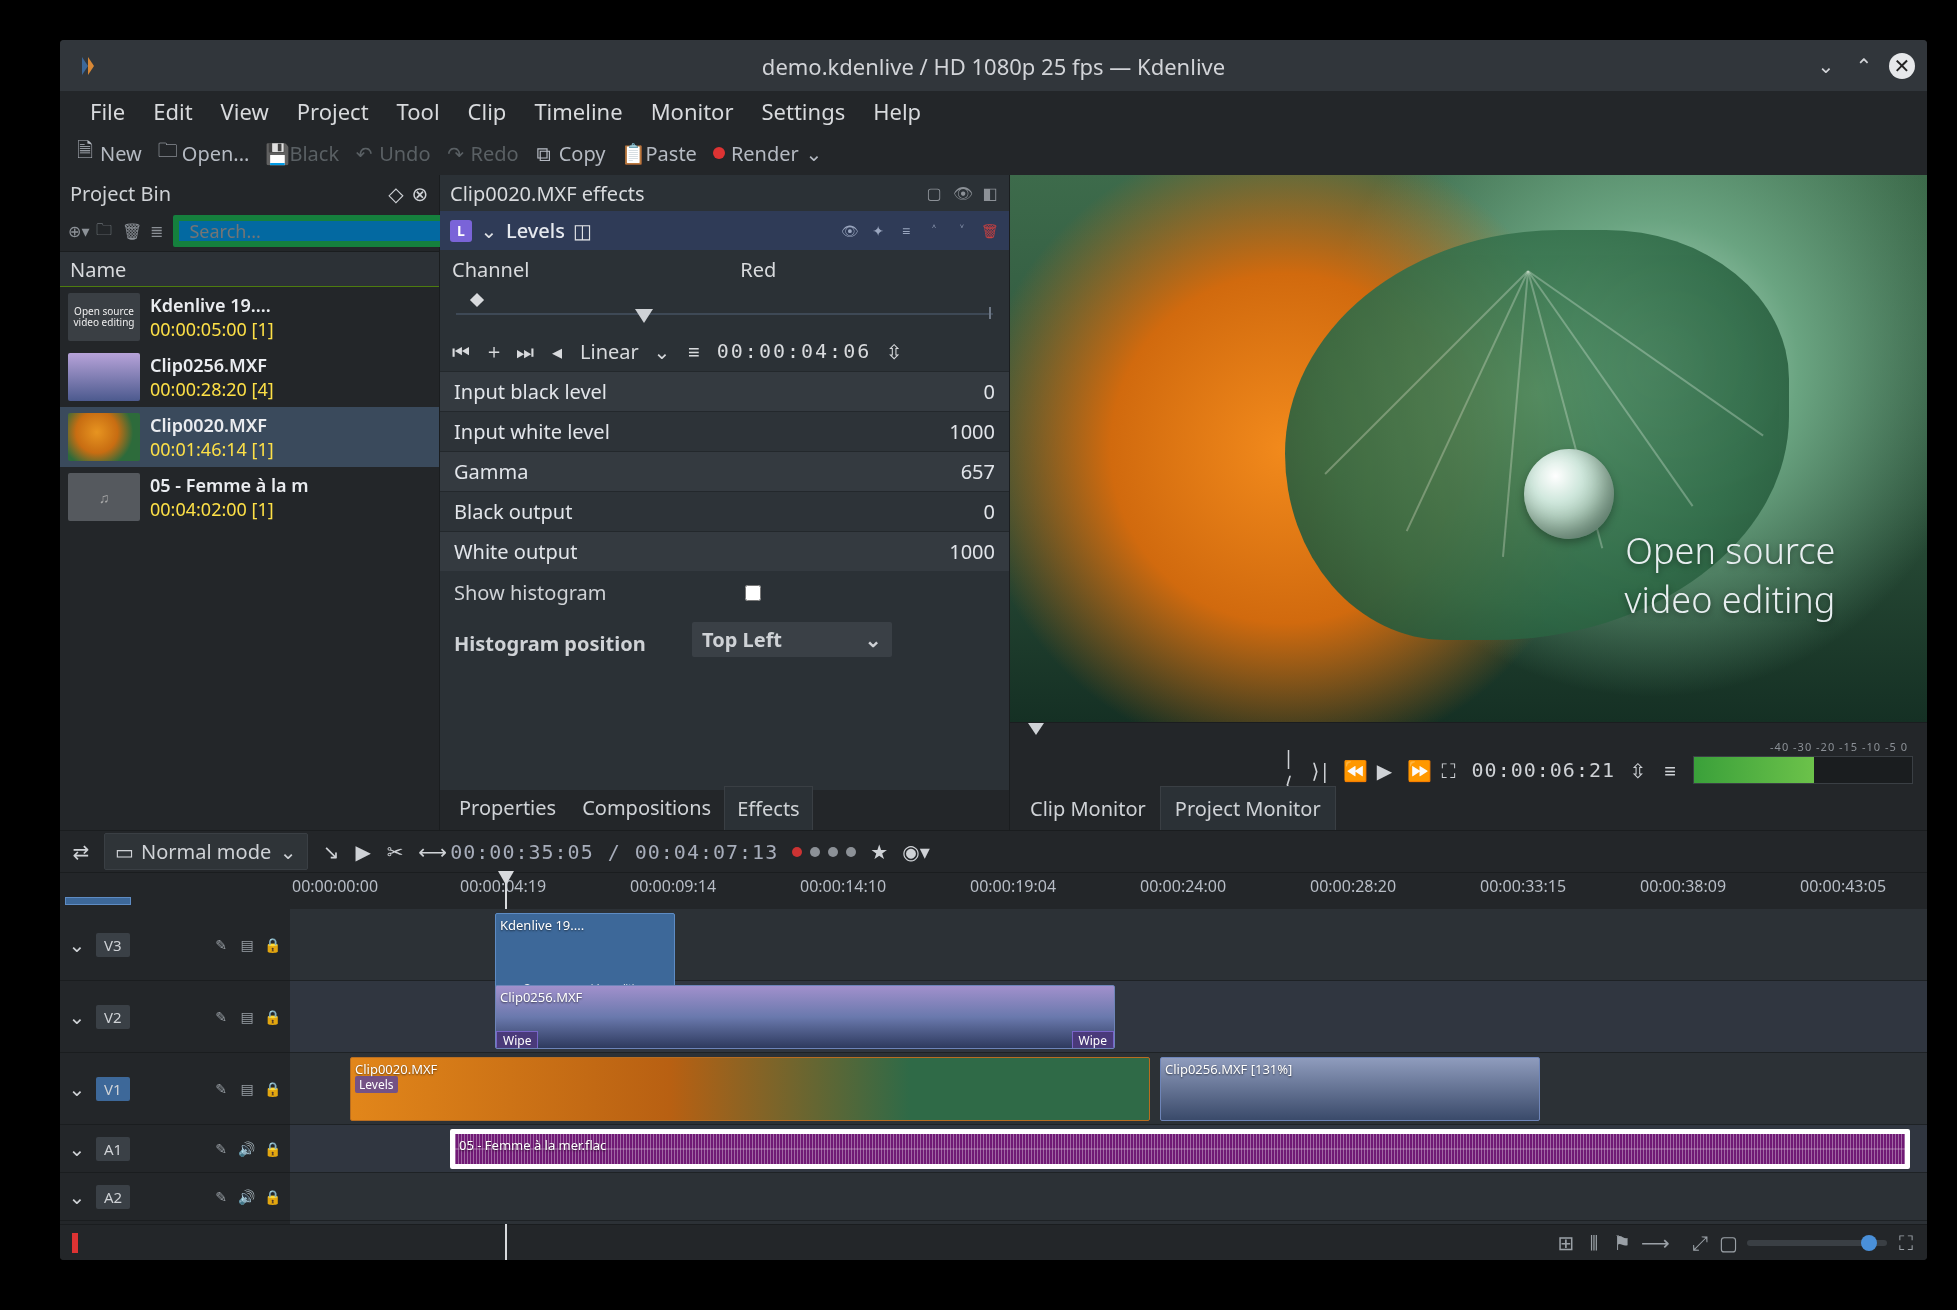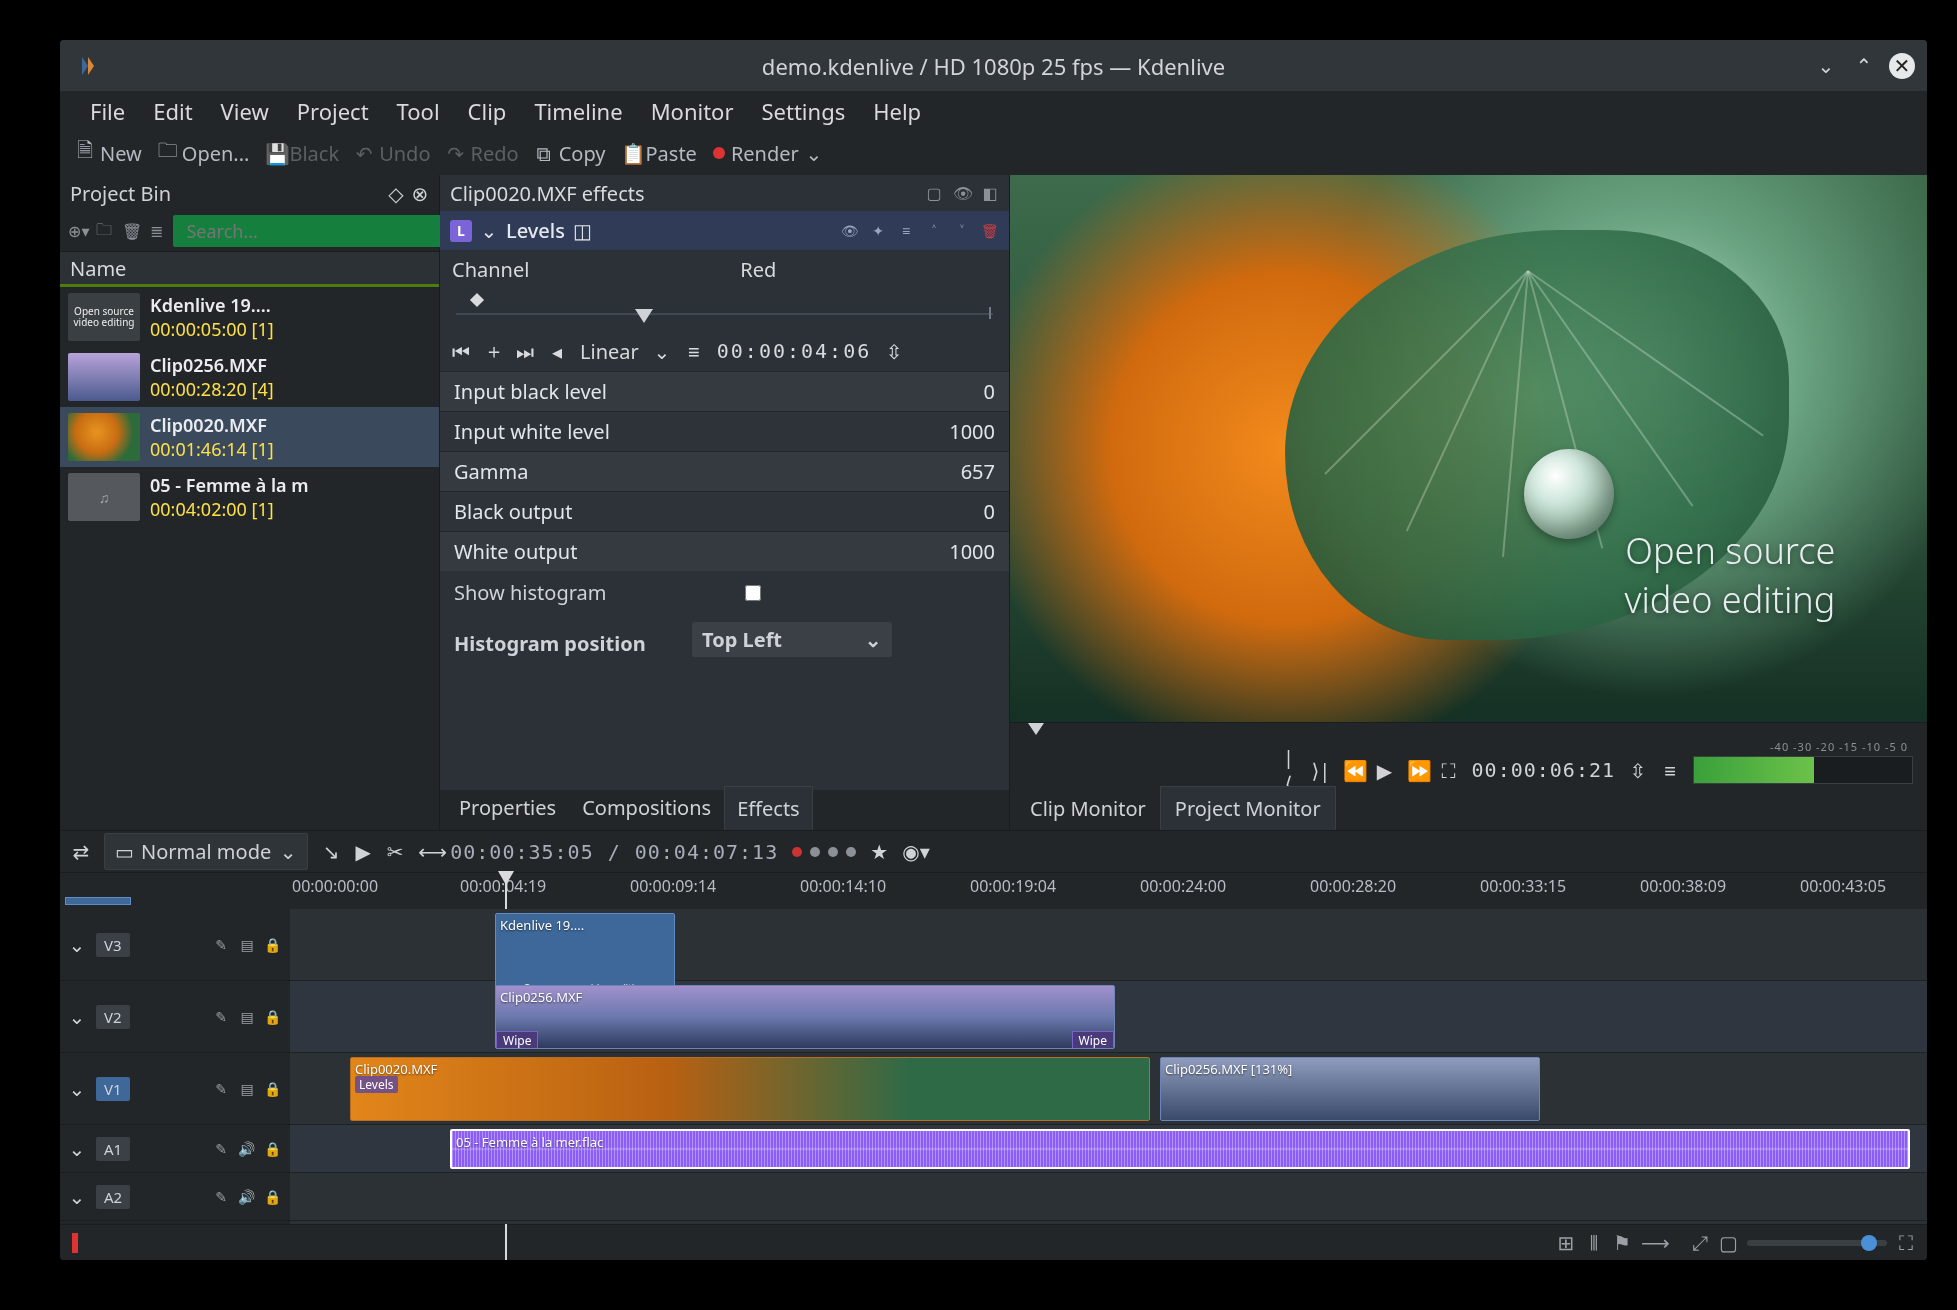--- a/index.html
+++ b/index.html
@@ -16,23 +16,23 @@
   .toolbar { height: 44px; display: flex; align-items: center; gap: 16px; padding: 0 16px; background: #232629; }
   .toolbar .btn { display: flex; align-items: center; gap: 6px; color: #b5bac2; font-size: 20px; cursor: pointer; }
   .toolbar .btn.disabled { color: #5a6064; }
   .toolbar .rec-dot { width: 12px; height: 12px; border-radius: 50%; background: #d33; display: inline-block; }
   .main { flex: 1; display: flex; min-height: 0; }
   
   .bin { width: 380px; background: #232629; border-right: 1px solid #1a1d1f; display: flex; flex-direction: column; }
   .bin-hdr { height: 36px; display: flex; align-items: center; justify-content: space-between; padding: 0 10px; color: #cfd2d6; }
   .bin-hdr .dots { display:flex; gap:6px; }
   .bin-tools { height: 40px; display: flex; align-items: center; gap: 10px; padding: 0 8px; }
-  .bin-tools input { flex:1; background:#15803d; border:3px solid #15803d; color:#cfd2d6; height:32px; padding:0 10px; font-size:18px; border-radius:2px; }
+  .bin-tools input { flex:1; background:#0369a1; border:6px solid #15803d; color:#cfd2d6; height:32px; padding:0 10px; font-size:18px; border-radius:2px; }
   .bin-tools .mini { color:#8c9197; font-size:16px; }
-  .bin-colhdr { height:36px; background:#2c3136; display:flex; align-items:center; padding:0 10px; color:#d8dadd; border-top:1px solid #1a1d1f; border-bottom:3px solid #4d7c0f; }
+  .bin-colhdr { height:36px; background:#2c3136; display:flex; align-items:center; padding:0 10px; color:#d8dadd; border-top:1px solid #1a1d1f; border-bottom:1px solid #4d7c0f; }
   .bin-list { flex:1; overflow:auto; }
   .bin-item { display:flex; gap:10px; padding:6px 8px; }
   .bin-item.sel { background:#3a4a5c; }
   .thumb { width:72px; height:48px; border-radius:2px; background:#3a3f44; display:flex; align-items:center; justify-content:center; color:#aaa; font-size:14px; }
   .thumb.video1 { background: linear-gradient(180deg,#b7a3d9 0%,#4c5a8e 100%); }
   .thumb.video2 { background: radial-gradient(circle at 40% 40%, #e79420 0%, #c86d12 40%, #2d6b3b 70%); }
   .thumb.audio { background:#55595e; }
   .thumb.title { background:#3a3f44; font-size:10px; color:#ddd; text-align:center; }
   .bin-item .meta { display:flex; flex-direction:column; justify-content:center; }
   .bin-item .name { color:#eaecf0; font-weight:600; font-size:18px; white-space:nowrap; overflow:hidden; text-overflow:ellipsis; max-width:240px; }
@@ -114,21 +114,21 @@
   .lane.a1 { top:216px; height:48px; background:#303640; }
   .lane.a2 { top:264px; height:48px; }
   .clip { position:absolute; top:4px; bottom:4px; border-radius:2px; overflow:hidden; font-size:13px; color:#fff; }
   .clip .label { position:absolute; left:4px; top:2px; font-size:13px; text-shadow:0 1px 2px rgba(0,0,0,0.6); }
   .clip .fx-lbl { position:absolute; left:4px; top:18px; font-size:12px; background:rgba(90,70,160,0.8); padding:0 4px; border-radius:2px; }
   .clip .comp { position:absolute; left:0; bottom:-2px; font-size:12px; background:#4a3a7a; padding:0 6px; border:1px solid #7864c8; }
   .clip.title { background:#3d6899; border:1px solid #5e8cc4; }
   .clip.v256 { background: linear-gradient(180deg,#a190cc 0%, #6a79ad 50%, #2e3a5e 100%); border:1px solid #6d84b8; }
   .clip.v20 { background: linear-gradient(90deg,#e2861a 0%, #b86012 40%, #2f6a47 70%); border:1px solid #b86d20; }
   .clip.v256b { background: linear-gradient(180deg,#8f9cbd 0%, #3a4a6a 100%); border:1px solid #6d84b8; }
-  .clip.audio { background:#8b5cf6; border:2px solid #ffffff; }
+  .clip.audio { background:#701a75; border:5px solid #ffffff; }
   .clip.audio .wave { position:absolute; inset:0; background: repeating-linear-gradient(90deg, rgba(255,255,255,0.4) 0 1px, transparent 1px 3px), linear-gradient(180deg, rgba(255,255,255,0) 45%, rgba(255,255,255,0.35) 50%, rgba(255,255,255,0) 55%); opacity:0.85; }
   .zoomin-block { position:absolute; left:5px; top:24px; width:66px; height:8px; background:#3d6899; border:1px solid #5e8cc4; }
   .tl-footer { height:36px; display:flex; align-items:center; justify-content:flex-end; gap:10px; padding:0 12px; color:#9aa0a6; border-top:1px solid #1a1d1f; }
   .tl-footer .redbar { width:6px; height:20px; background:#d33; margin-right:auto; }
   .zoom { width:140px; height:6px; background:#3a3f44; position:relative; border-radius:3px; }
   .zoom .knob { position:absolute; right:10px; top:-5px; width:16px;height:16px;border-radius:50%;background:#4a90d9; }
   .ico { display:inline-block; width:18px; text-align:center; }
   select, input { font-family:inherit; }
   .strip-text { font-size:10px; color:#eee; text-align:center; line-height:1.1; }
 </style>

